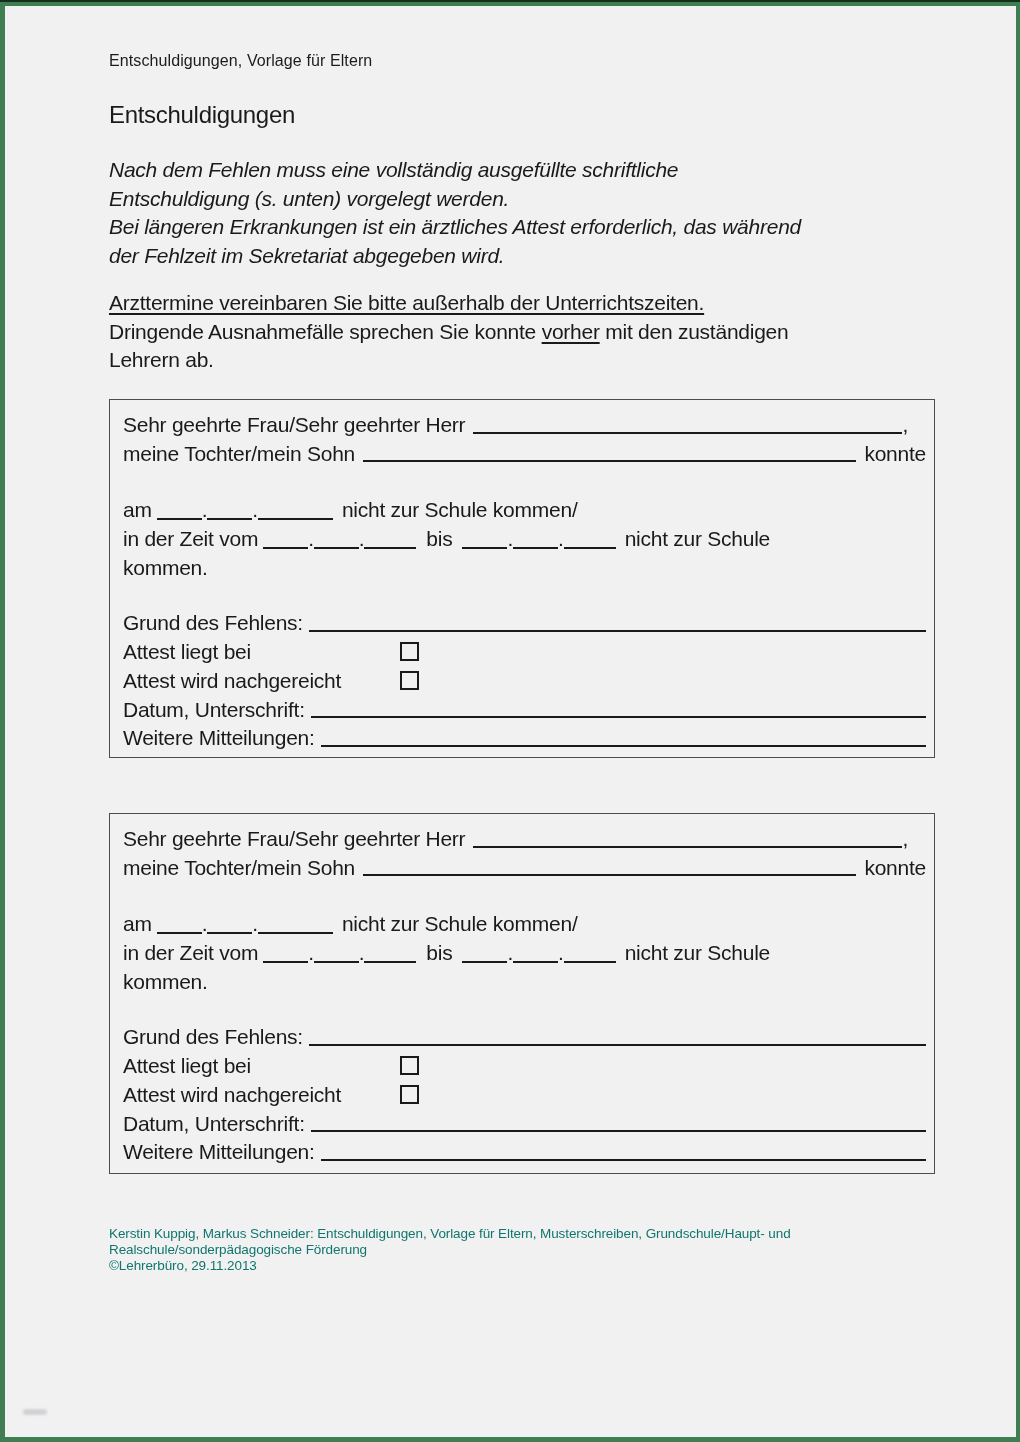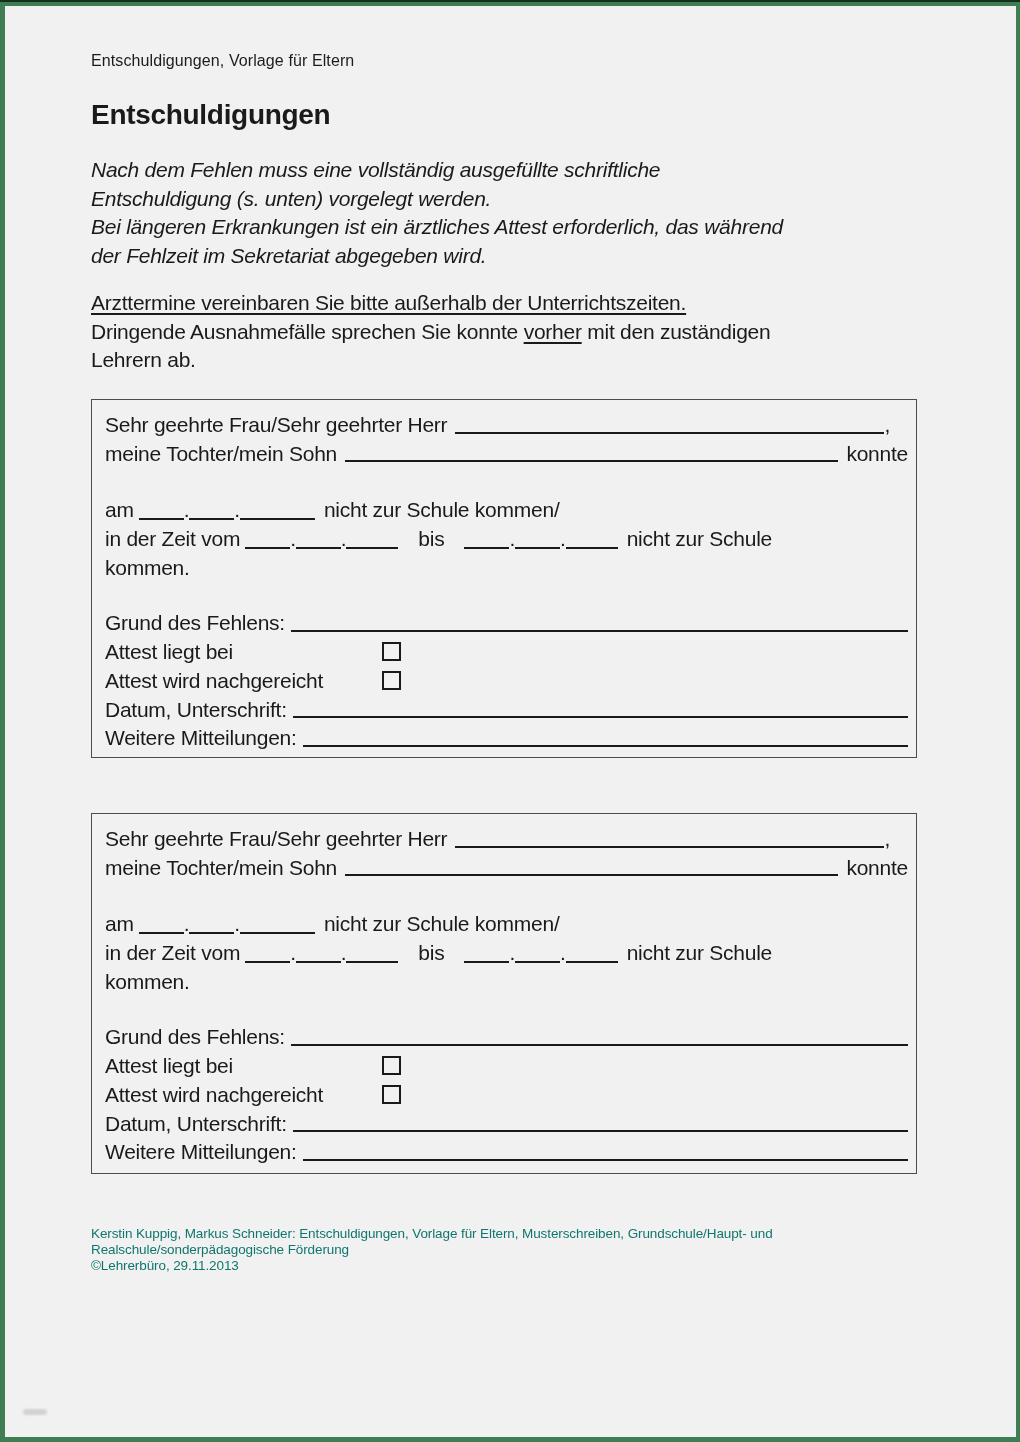--- a/index.html
+++ b/index.html
@@ -10,31 +10,31 @@
     font-family:"Liberation Sans","DejaVu Sans",sans-serif;
     color:#1a1a1a;
   }
   .frame-top { position:absolute; top:0; left:0; width:1020px; height:2px; background:#14301d; }
   .page {
     position:absolute; left:5px; top:6px;
     width:1011px; height:1431px;
     background:#f2f1f2;
   }
   .content {
-    position:absolute; left:86px; top:0; width:826px;
+    position:absolute; left:104px; top:0; width:826px;
     display:flow-root;
   }
   .doc-label {
     margin-top:46px;
     font-size:16px; line-height:17px; letter-spacing:0.1px;
     color:#1c1c1c;
   }
   .title {
     margin:31px 0 0 0;
-    font-size:28px; font-weight:bold; line-height:30px; letter-spacing:-0.3px;
+    font-size:24px; font-weight:normal; line-height:30px; letter-spacing:-0.3px;
   }
   .para {
     font-size:21px; line-height:28.7px; letter-spacing:-0.25px;
     white-space:nowrap;
   }
   .p1 { margin-top:33px; }
   .p2 { margin-top:26px;font-style:italic; }
   .p3 { margin-top:18px; }
   .u { text-decoration:underline; text-decoration-thickness:2px; text-underline-offset:3px; }
   #box-slot-1 { margin-top:24px; }
@@ -63,21 +63,21 @@
   .blank {
     display:inline-block; height:2px;
     border-bottom:2px solid #1a1a1a;
     vertical-align:-3px;
   }
   .b-s { width:45px; }
   .b-m { width:52px; }
   .b-l { width:75px; }
   .pre-blanks { margin-right:5px; }
   .after-blanks { margin-left:9px; }
-  .bis { margin:0 20px; }
+  .bis { margin:0 10px; }
   .cb-label { display:inline-block; width:277px; }
   .checkbox {
     display:inline-block; width:15px; height:15px;
     border:2px solid #1a1a1a; background:transparent;
     vertical-align:-2px;
   }
   .footer {
     margin-top:52px;
     font-size:13.5px; line-height:16.2px; letter-spacing:-0.1px;
     color:#0f766e;

